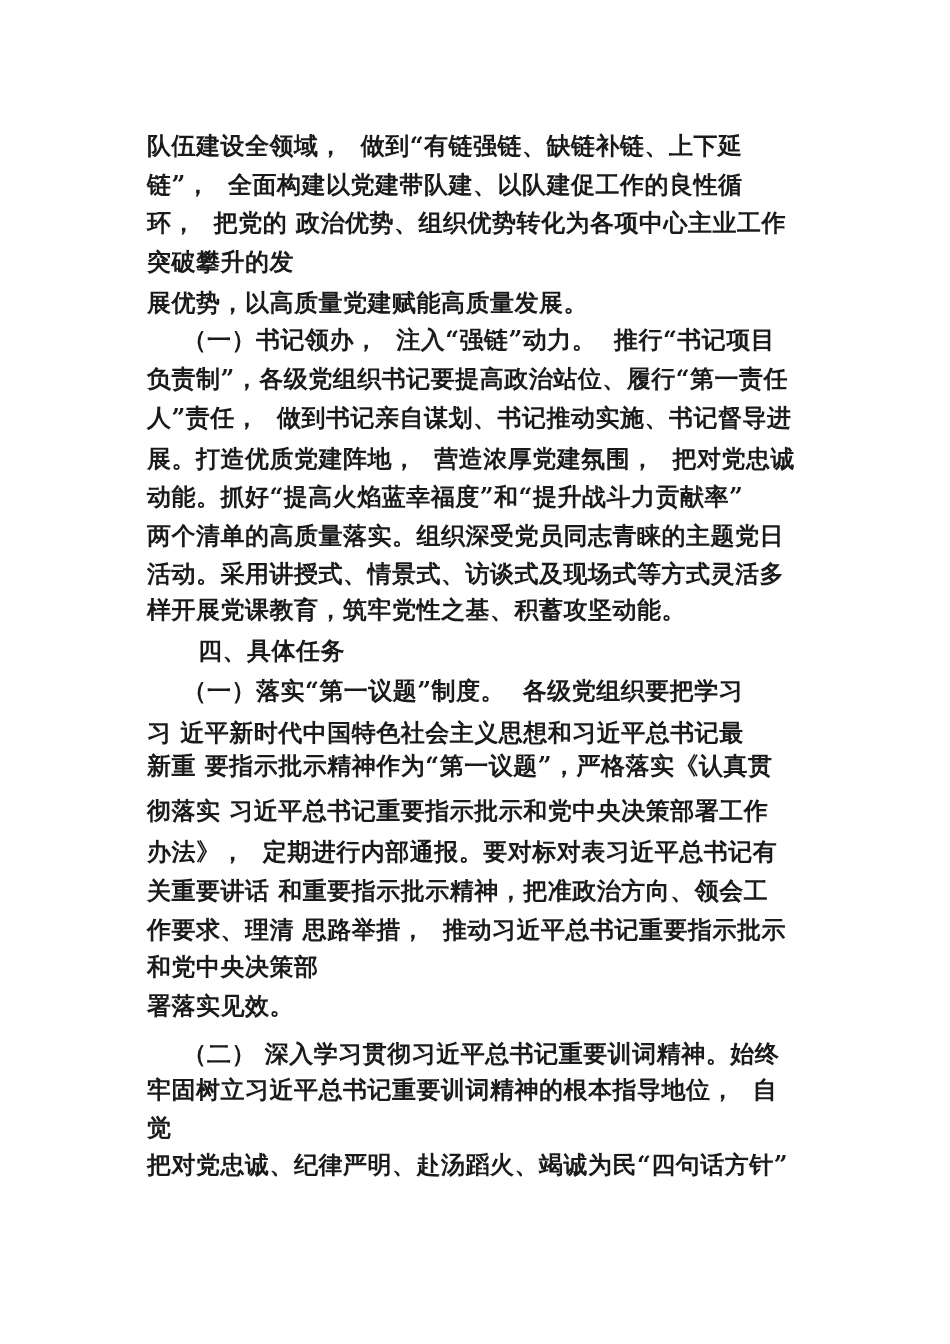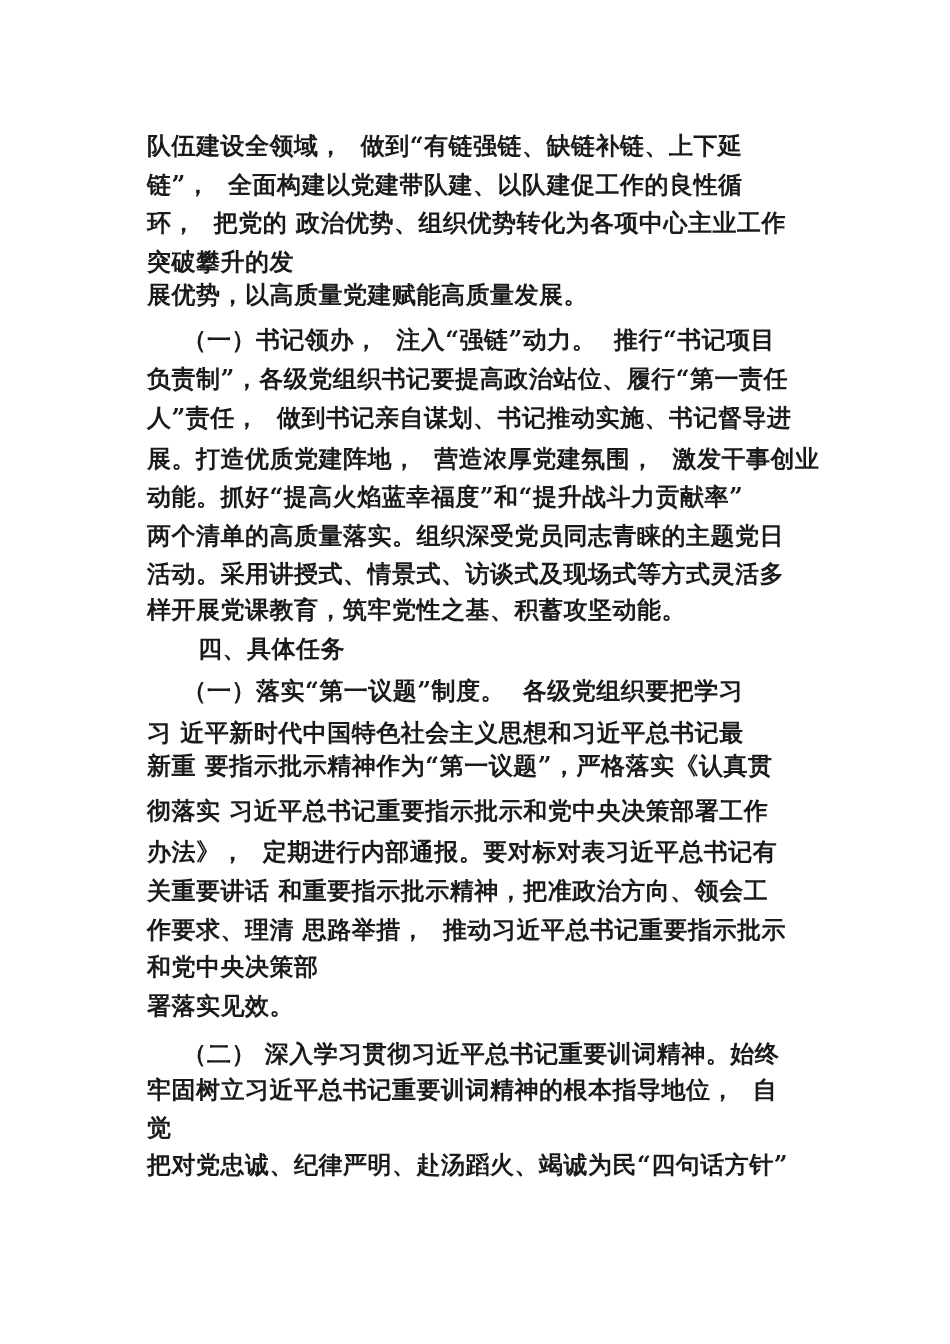--- a/index.html
+++ b/index.html
@@ -1,38 +1,38 @@
 <!DOCTYPE html>
 <html><head>
 <meta charset="utf-8">
 <style>
   html, body { margin: 0; padding: 0; background: #ffffff; }
   body { width: 950px; height: 1344px; position: relative; overflow: hidden;
          font-family: "DejaVu Serif", "Liberation Serif", serif; color: #1a1a1a; }
   .line { position: absolute; left: 147px; font-size: 24px; line-height: 30px;
           white-space: pre; letter-spacing: 0.5px; font-weight: bold; }
-  .heading { font-family: Liberation Mono, monospace; font-weight: bold; font-size: 24px; }
+  .heading { font-family: Liberation Serif, serif; font-weight: bold; font-size: 24px; }
 </style>
 </head>
 <body>
 
 <div>
   <div>
     <div class="line" style="top:131px">队伍建设全领域，  做到“有链强链、缺链补链、上下延</div>
     <div class="line" style="top:170px">链”，  全面构建以党建带队建、以队建促工作的良性循</div>
     <div class="line" style="top:208px">环，  把党的 政治优势、组织优势转化为各项中心主业工作</div>
     <div class="line" style="top:247px">突破攀升的发</div>
-    <div class="line" style="top:280px">展优势，以高质量党建赋能高质量发展。</div>
+    <div class="line" style="top:288px">展优势，以高质量党建赋能高质量发展。</div>
   </div>
 
   <div>
     <div class="line" style="top:325px">    （一）书记领办，  注入“强链”动力。  推行“书记项目</div>
     <div class="line" style="top:364px">负责制”，各级党组织书记要提高政治站位、履行“第一责任</div>
     <div class="line" style="top:403px">人”责任，  做到书记亲自谋划、书记推动实施、书记督导进</div>
-    <div class="line" style="top:444px">展。打造优质党建阵地，  营造浓厚党建氛围，  激发干事创业</div>
+    <div class="line" style="top:444px">展。打造优质党建阵地，  营造浓厚党建氛围，  把对党忠诚</div>
     <div class="line" style="top:482px">动能。抓好“提高火焰蓝幸福度”和“提升战斗力贡献率”</div>
     <div class="line" style="top:521px">两个清单的高质量落实。组织深受党员同志青睐的主题党日</div>
     <div class="line" style="top:559px">活动。采用讲授式、情景式、访谈式及现场式等方式灵活多</div>
     <div class="line" style="top:595px">样开展党课教育，筑牢党性之基、积蓄攻坚动能。</div>
   </div>
 
   <div class="line heading" style="top:636px; left:198px">四、具体任务</div>
 
   <div>
     <div class="line" style="top:676px">    （一）落实“第一议题”制度。  各级党组织要把学习</div>

